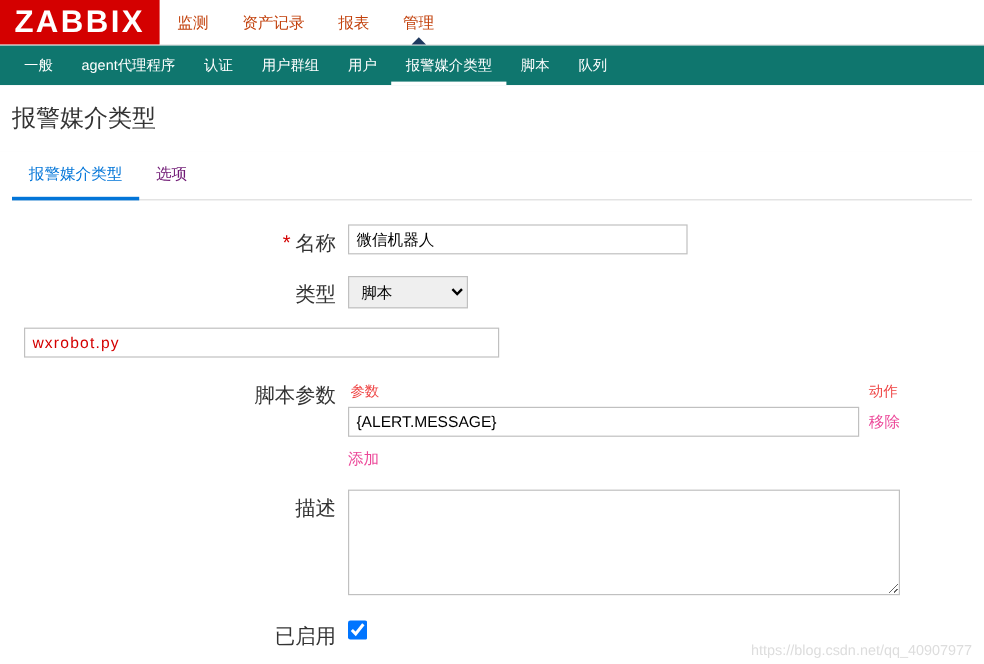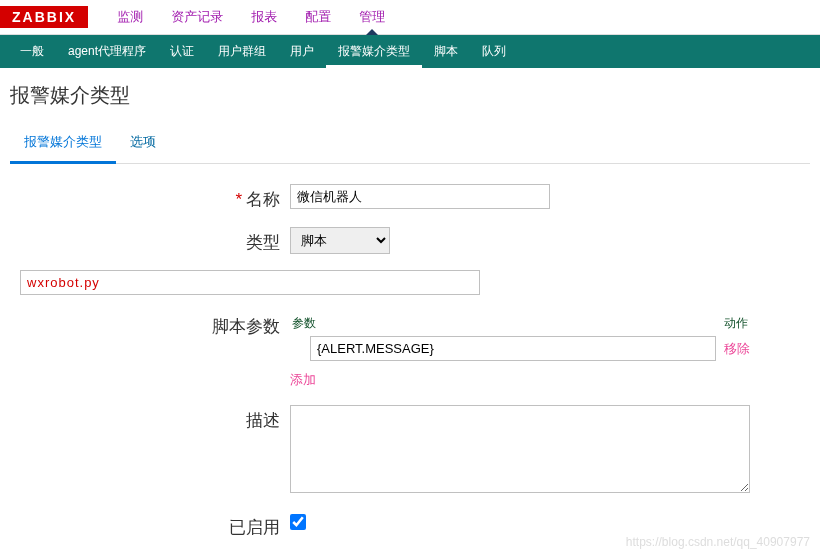--- a/index.html
+++ b/index.html
@@ -1,63 +1,62 @@
 <!DOCTYPE html>
 <html><head>
   <meta charset="utf-8">
   <style>
     * { box-sizing: border-box; margin: 0; padding: 0; }
     body { font-family: Arial, "Microsoft YaHei", sans-serif; font-size: 13px; color: #333; background: #f4f4f4; width: 820px; }
     .top-bar { background: #fff; display: flex; align-items: center; border-bottom: 1px solid #ddd; }
-    .logo { background: #d40000; color: #fff; font-weight: bold; font-size: 14px; padding: 3px 12px; margin-right: 15px; letter-spacing: 2px; }
+    .logo { background: #d40000; color: #fff; font-weight: bold; font-size: 26px; padding: 3px 12px; margin-right: 1px; letter-spacing: 2px; }
     .main-nav { display: flex; }
-    .main-nav-item { padding: 8px 14px; color: #a21caf; cursor: pointer; position: relative; }
+    .main-nav-item { padding: 8px 14px; color: #c2410c; cursor: pointer; position: relative; }
     .main-nav-item.active { font-weight: normal; }
     .main-nav-item.active::after { content: ''; position: absolute; bottom: -1px; left: 50%; transform: translateX(-50%); border: 6px solid transparent; border-bottom-color: #1f3a5f; }
     .sub-nav { background: #0f766e; display: flex; padding: 0 8px; }
     .sub-nav-item { color: #fff; padding: 8px 12px; cursor: pointer; font-size: 12px; }
     .sub-nav-item.active { border-bottom: 3px solid #fff; padding-bottom: 5px; }
     .page-title { padding: 14px 10px; font-size: 20px; color: #333; background: #fff; }
     .content { background: #fff; margin: 0; padding: 0 10px; }
     .tabs { display: flex; border-bottom: 1px solid #ddd; }
-    .tab { padding: 10px 14px; color: #0369a1; cursor: pointer; font-size: 13px; }
+    .tab { padding: 10px 14px; color: #701a75; cursor: pointer; font-size: 13px; }
     .tab.active { color: #0275d8; border-bottom: 3px solid #0275d8; margin-bottom: -1px; }
     .form { padding: 20px 10px 30px; }
     .form-row { display: flex; margin-bottom: 16px; align-items: flex-start; }
     .form-label { width: 270px; text-align: right; padding-right: 10px; padding-top: 4px; color: #333; font-size: 17px; font-family: Liberation Mono, monospace; }
     .form-label .req { color: #d40000; margin-right: 2px; }
     .form-control { flex: 1; max-width: 460px; }
     input[type="text"], select, textarea { border: 1px solid #c0c0c0; padding: 4px 6px; font-size: 13px; font-family: inherit; }
-    .input-name { width: 260px; }
+    .input-name { width: 283px; }
     .select-type { width: 100px; }
-    .input-script { width: 460px; font-family: monospace; font-size: 16px; color: #d40000; letter-spacing: 1px; }
+    .input-script { width: 396px; font-family: monospace; font-size: 16px; color: #d40000; letter-spacing: 1px; }
     .params-box { width: 460px; }
-    .params-header { display: flex; justify-content: space-between; color: #14532d; font-size: 12px; padding: 4px 2px; text-align: right; }
+    .params-header { display: flex; justify-content: space-between; color: #ef4444; font-size: 12px; padding: 4px 2px; text-align: right; }
     .param-row { display: flex; align-items: center; margin-bottom: 4px; }
-    .param-input { flex: 1; border: 1px solid #c0c0c0; padding: 6px; margin-right: 8px; margin-left: 20px; }
+    .param-input { flex: 1; border: 1px solid #c0c0c0; padding: 6px; margin-right: 8px; }
     .link { color: #ec4899; cursor: pointer; font-size: 13px; }
     .add-link { margin-top: 6px; display: inline-block; }
     .textarea-desc { width: 460px; height: 88px; resize: both; }
     .checkbox { width: 16px; height: 16px; margin-top: 2px; }
     .buttons { margin-left: 280px; }
     .btn { padding: 6px 18px; border: 1px solid #0275d8; cursor: pointer; font-size: 13px; margin-right: 8px; }
     .btn-primary { background: #0275d8; color: #fff; }
     .btn-secondary { background: #fff; color: #0275d8; }
     .watermark { position: fixed; bottom: 4px; right: 10px; color: #ddd; font-size: 12px; padding-left: 25px; }
   </style>
 </head>
 <body>
 
 <div class="top-bar">
   <div class="logo">ZABBIX</div>
   <div class="main-nav">
     <div class="main-nav-item">监测</div>
     <div class="main-nav-item">资产记录</div>
     <div class="main-nav-item">报表</div>
-    <div class="main-nav-item">配置</div>
     <div class="main-nav-item active">管理</div>
   </div>
 </div>
 
 <div class="sub-nav">
   <div class="sub-nav-item">一般</div>
   <div class="sub-nav-item">agent代理程序</div>
   <div class="sub-nav-item">认证</div>
   <div class="sub-nav-item">用户群组</div>
   <div class="sub-nav-item">用户</div>

